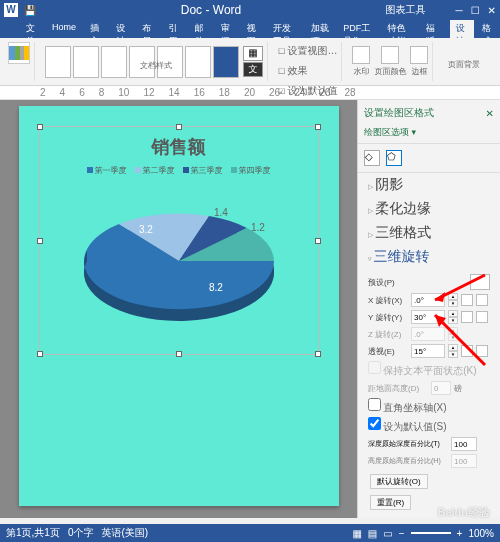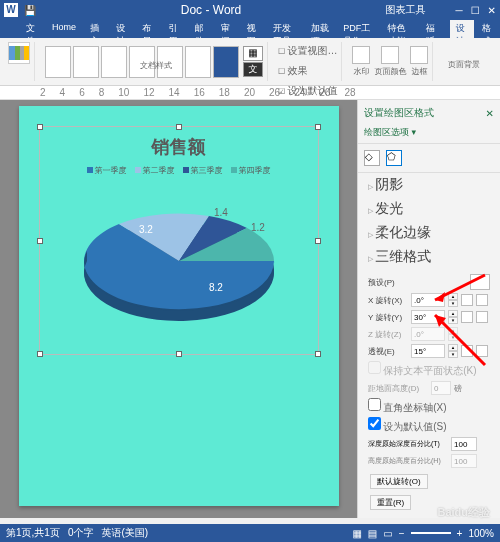--- a/index.html
+++ b/index.html
@@ -185,23 +185,23 @@
     <div class="panehd">
       <span>设置绘图区格式</span>
       <span style="cursor:pointer">✕</span>
     </div>
     <div class="panesub">绘图区选项 ▾</div>
     <div class="paneicons">
       <div class="picon">◇</div>
       <div class="picon sel">⬠</div>
     </div>
     <div class="section">阴影</div>
-    <div class="section">发光</div>
     <div class="section">柔化边缘</div>
     <div class="section">三维格式</div>
+    <div class="section exp sel">三维旋转</div>
     <div class="fields">
       <div class="frow">
           <span class="flabel">预设(P)</span>
           <div class="iconbox" style="width:20px;height:16px;margin-left:auto"></div>
         </div>
       <div class="frow">
         <span class="flabel">X 旋转(X)</span>
         <input class="finput" value=".0°" style="">
         <div class="spinbtns">
             <div class="spin">▴</div>

